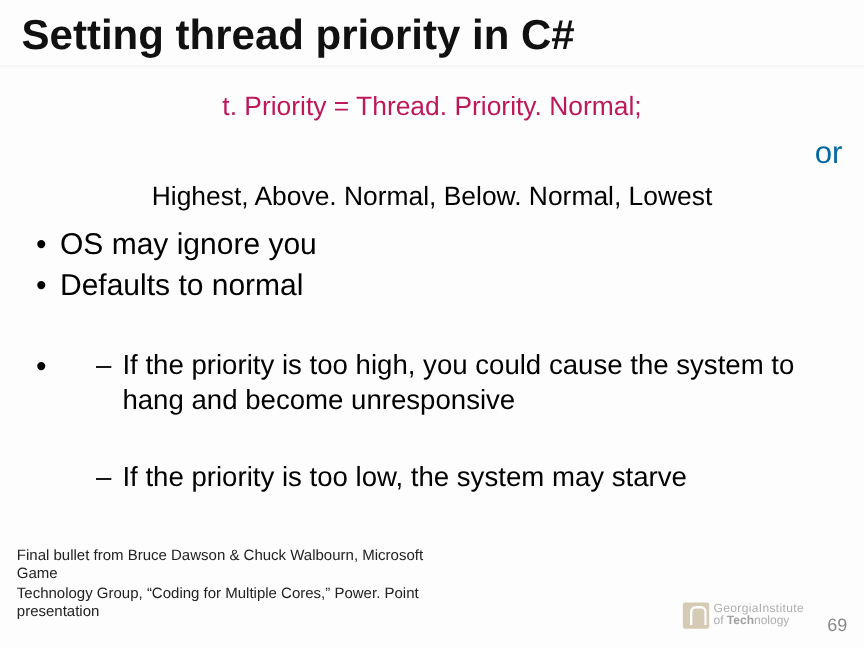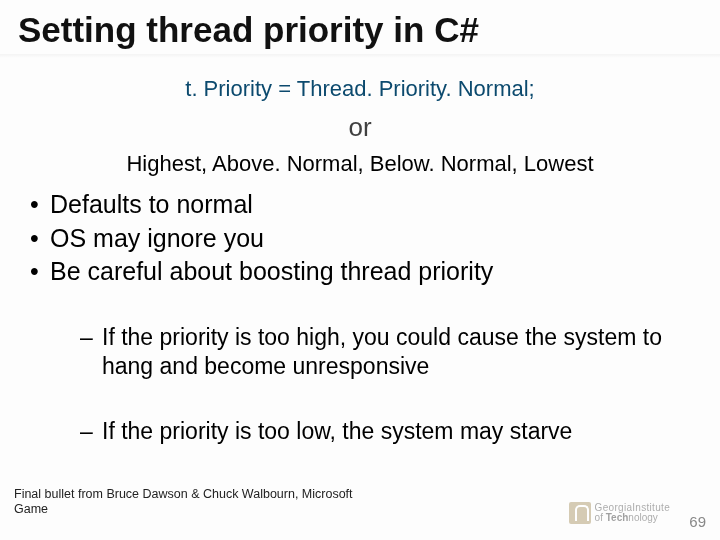--- a/index.html
+++ b/index.html
@@ -20,27 +20,27 @@
     font-size: 35px;
     font-weight: bold;
     color: #111;
     line-height: 1.15;
     margin-bottom: 26px;
     margin-top: 2px;
   }
   .code-line {
     font-size: 22px;
     text-align: center;
-    color: #0c4a6e;
+    color: #be185d;
     margin-bottom: 10px;
   }
   .or-line {
     font-size: 26px;
-    text-align: center;
-    color: #404040;
+    text-align: right;
+    color: #0369a1;
     margin-bottom: 8px;
   }
   .options-line {
     font-size: 22px;
     text-align: center;
     color: #000;
     margin-bottom: 12px;
   }
   .bullets {
     list-style: none;
@@ -143,33 +143,33 @@
 <div class="slide">
   <div class="top-shadow"></div>
 
   <h1 class="title">Setting thread priority in C#</h1>
 
   <div class="code-line">t. Priority = Thread. Priority. Normal;</div>
   <div class="or-line">or</div>
   <div class="options-line">Highest, Above. Normal, Below. Normal, Lowest</div>
 
   <ul class="bullets">
+    <li>OS may ignore you</li>
     <li>Defaults to normal</li>
-    <li>OS may ignore you</li>
     <li>
-      <span>Be careful about boosting thread priority</span>
       <ul class="sub-bullets">
         <li>If the priority is too high, you could cause the system to hang and become unresponsive</li>
         <li>If the priority is too low, the system may starve</li>
       </ul>
     </li>
   </ul>
 
   <div class="footnote">
     <span>Final bullet from Bruce Dawson &amp; Chuck Walbourn, Microsoft Game</span><br>
+    <span>Technology Group, “Coding for Multiple Cores,” Power. Point presentation</span>
   </div>
 
   <div class="logo">
     <div class="logo-mark"></div>
     <div class="logo-text">
       <span class="l1">GeorgiaInstitute</span>
       <span class="l2"><span>of </span><b>Tech</b><span>nology</span></span>
     </div>
   </div>
 

